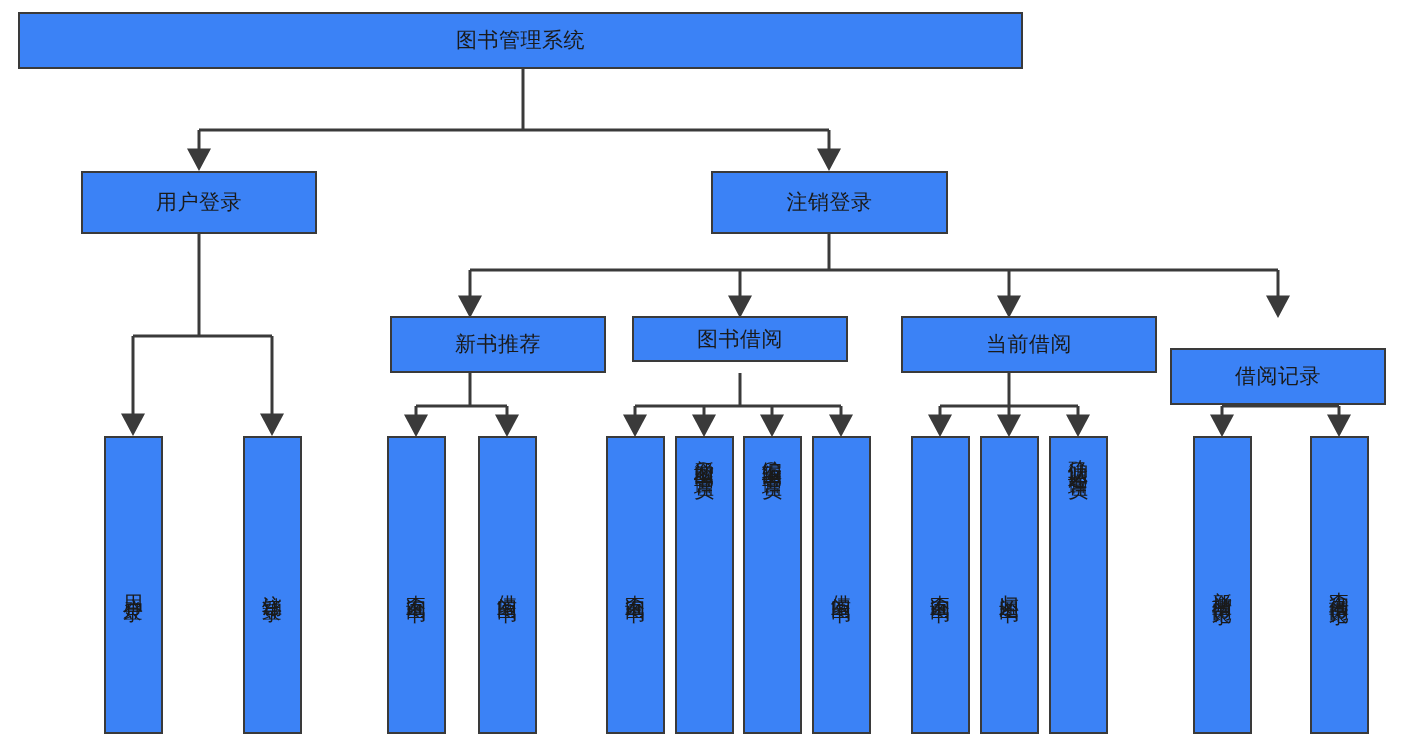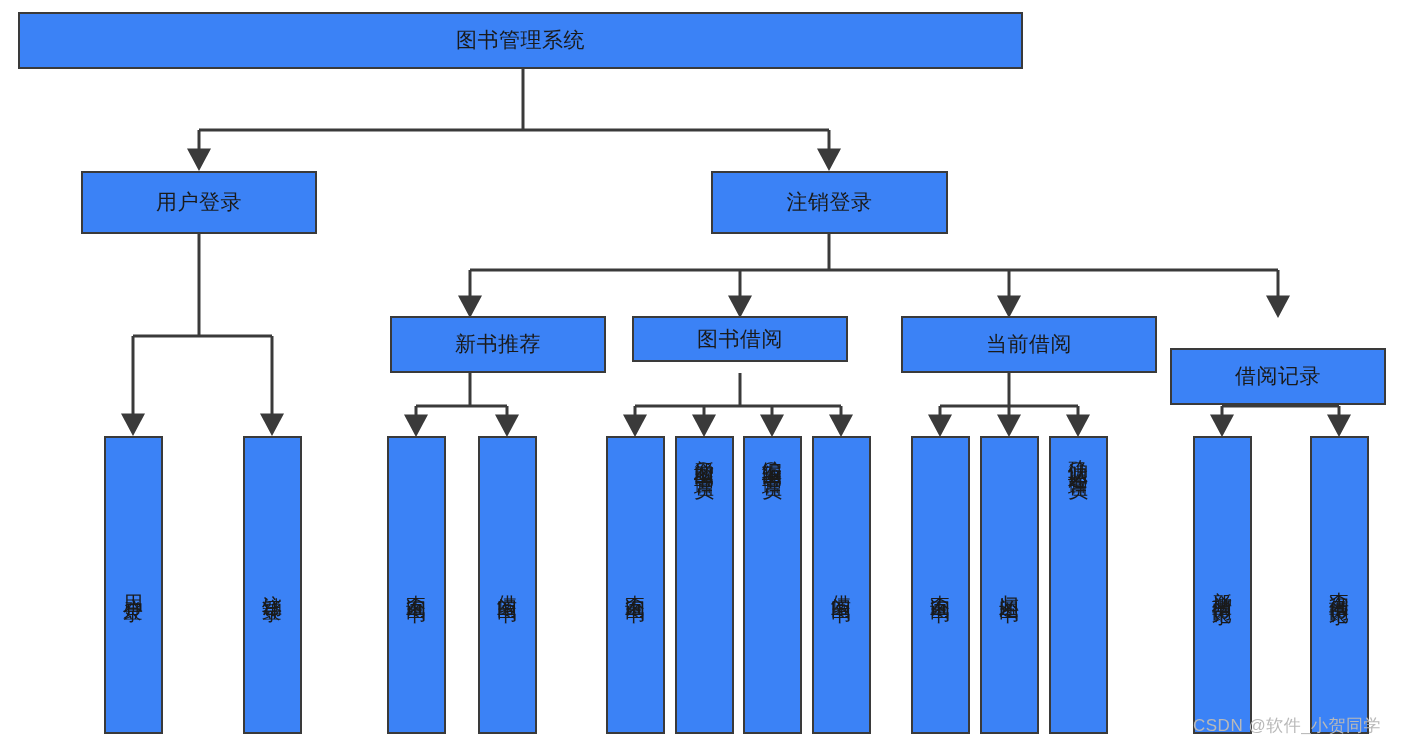--- a/index.html
+++ b/index.html
@@ -194,15 +194,14 @@
     <span class="label">确认归还（管理员）</span>
   </div>
 
   <div class="node v center-text" style="left:1193px; top:436px; width:59px; height:298px;">
     <span class="label">新增借阅记录</span>
   </div>
   <div class="node v center-text" style="left:1310px; top:436px; width:59px; height:298px;">
     <span class="label">查询借阅记录</span>
   </div>
 
-  <div class="watermark">CSDN @软件_小贺同学</div>
 
 </div>
 
 </body></html>

